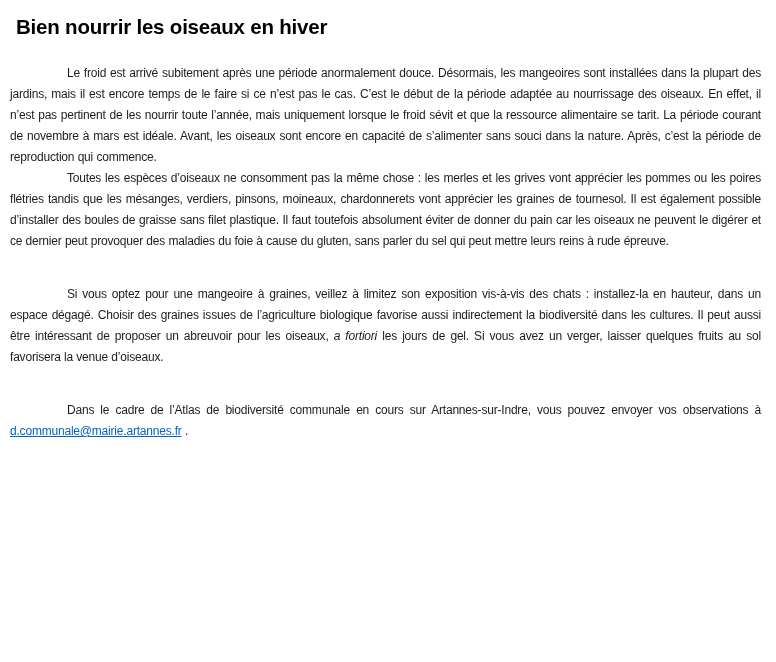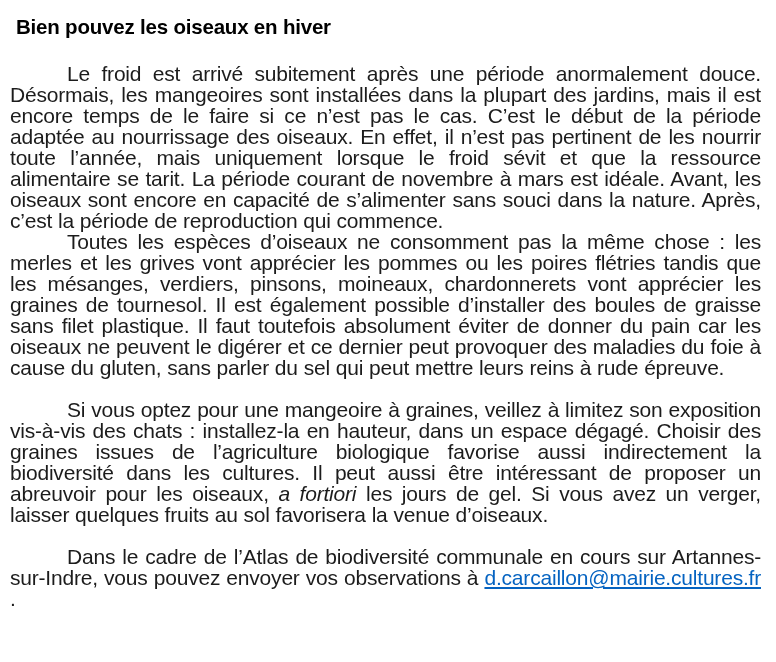--- a/index.html
+++ b/index.html
@@ -22,41 +22,41 @@
     margin: 0 0 0 6px;
     font-size: 20.5px;
     line-height: 27px;
     font-weight: 700;
     color: #000000;
     letter-spacing: -0.2px;
   }
   .body-text { margin-top: 23px; }
   p.para {
     margin: 0;
-    font-size: 21px;
+    font-size: 12px;
     line-height: 21px;
     text-align: justify;
     text-indent: 57px;
     letter-spacing: -0.2px;
     word-spacing: 0.2px;
     color: #1c1c1c;
   }
-  p.para.spaced { margin-top: 21px; }
+  p.para.spaced { margin-top: 32px; }
   .seg-normal { font-style: normal; }
   em.seg-italic { font-style: italic; }
   a.email-link {
     color: #0563c1;
     text-decoration: underline;
     cursor: pointer;
   }
 </style>
 </head>
 <body>
 
 <div class="doc">
-  <h1 class="doc-title">Bien pouvez les oiseaux en hiver</h1>
+  <h1 class="doc-title">Bien nourrir les oiseaux en hiver</h1>
   <div class="body-text" id="paragraphs">
       <p class="para"><span class="seg-normal">Le froid est arrivé subitement après une période anormalement douce. Désormais, les mangeoires sont installées dans la plupart des jardins, mais il est encore temps de le faire si ce n’est pas le cas. C’est le début de la période adaptée au nourrissage des oiseaux. En effet, il n’est pas pertinent de les nourrir toute l’année, mais uniquement lorsque le froid sévit et que la ressource alimentaire se tarit. La période courant de novembre à mars est idéale. Avant, les oiseaux sont encore en capacité de s’alimenter sans souci dans la nature. Après, c’est la période de reproduction qui commence.</span></p>
       <p class="para"><span class="seg-normal">Toutes les espèces d’oiseaux ne consomment pas la même chose : les merles et les grives vont apprécier les pommes ou les poires flétries tandis que les mésanges, verdiers, pinsons, moineaux, chardonnerets vont apprécier les graines de tournesol. Il est également possible d’installer des boules de graisse sans filet plastique. Il faut toutefois absolument éviter de donner du pain car les oiseaux ne peuvent le digérer et ce dernier peut provoquer des maladies du foie à cause du gluten, sans parler du sel qui peut mettre leurs reins à rude épreuve.</span></p>
       <p class="para spaced"><span class="seg-normal">Si vous optez pour une mangeoire à graines, veillez à limitez son exposition vis-à-vis des chats : installez-la en hauteur, dans un espace dégagé. Choisir des graines issues de l’agriculture biologique favorise aussi indirectement la biodiversité dans les cultures. Il peut aussi être intéressant de proposer un abreuvoir pour les oiseaux, </span><em class="seg-italic">a fortiori</em><span class="seg-normal"> les jours de gel. Si vous avez un verger, laisser quelques fruits au sol favorisera la venue d’oiseaux.</span></p>
-      <p class="para spaced"><span class="seg-normal">Dans le cadre de l’Atlas de biodiversité communale en cours sur Artannes-sur-Indre, vous pouvez envoyer vos observations à </span><a class="email-link">d.carcaillon@mairie.cultures.fr</a><span class="seg-normal"> .</span></p>
+      <p class="para spaced"><span class="seg-normal">Dans le cadre de l’Atlas de biodiversité communale en cours sur Artannes-sur-Indre, vous pouvez envoyer vos observations à </span><a class="email-link">d.communale@mairie.artannes.fr</a><span class="seg-normal"> .</span></p>
     </div>
 </div>
 
 </body></html>

